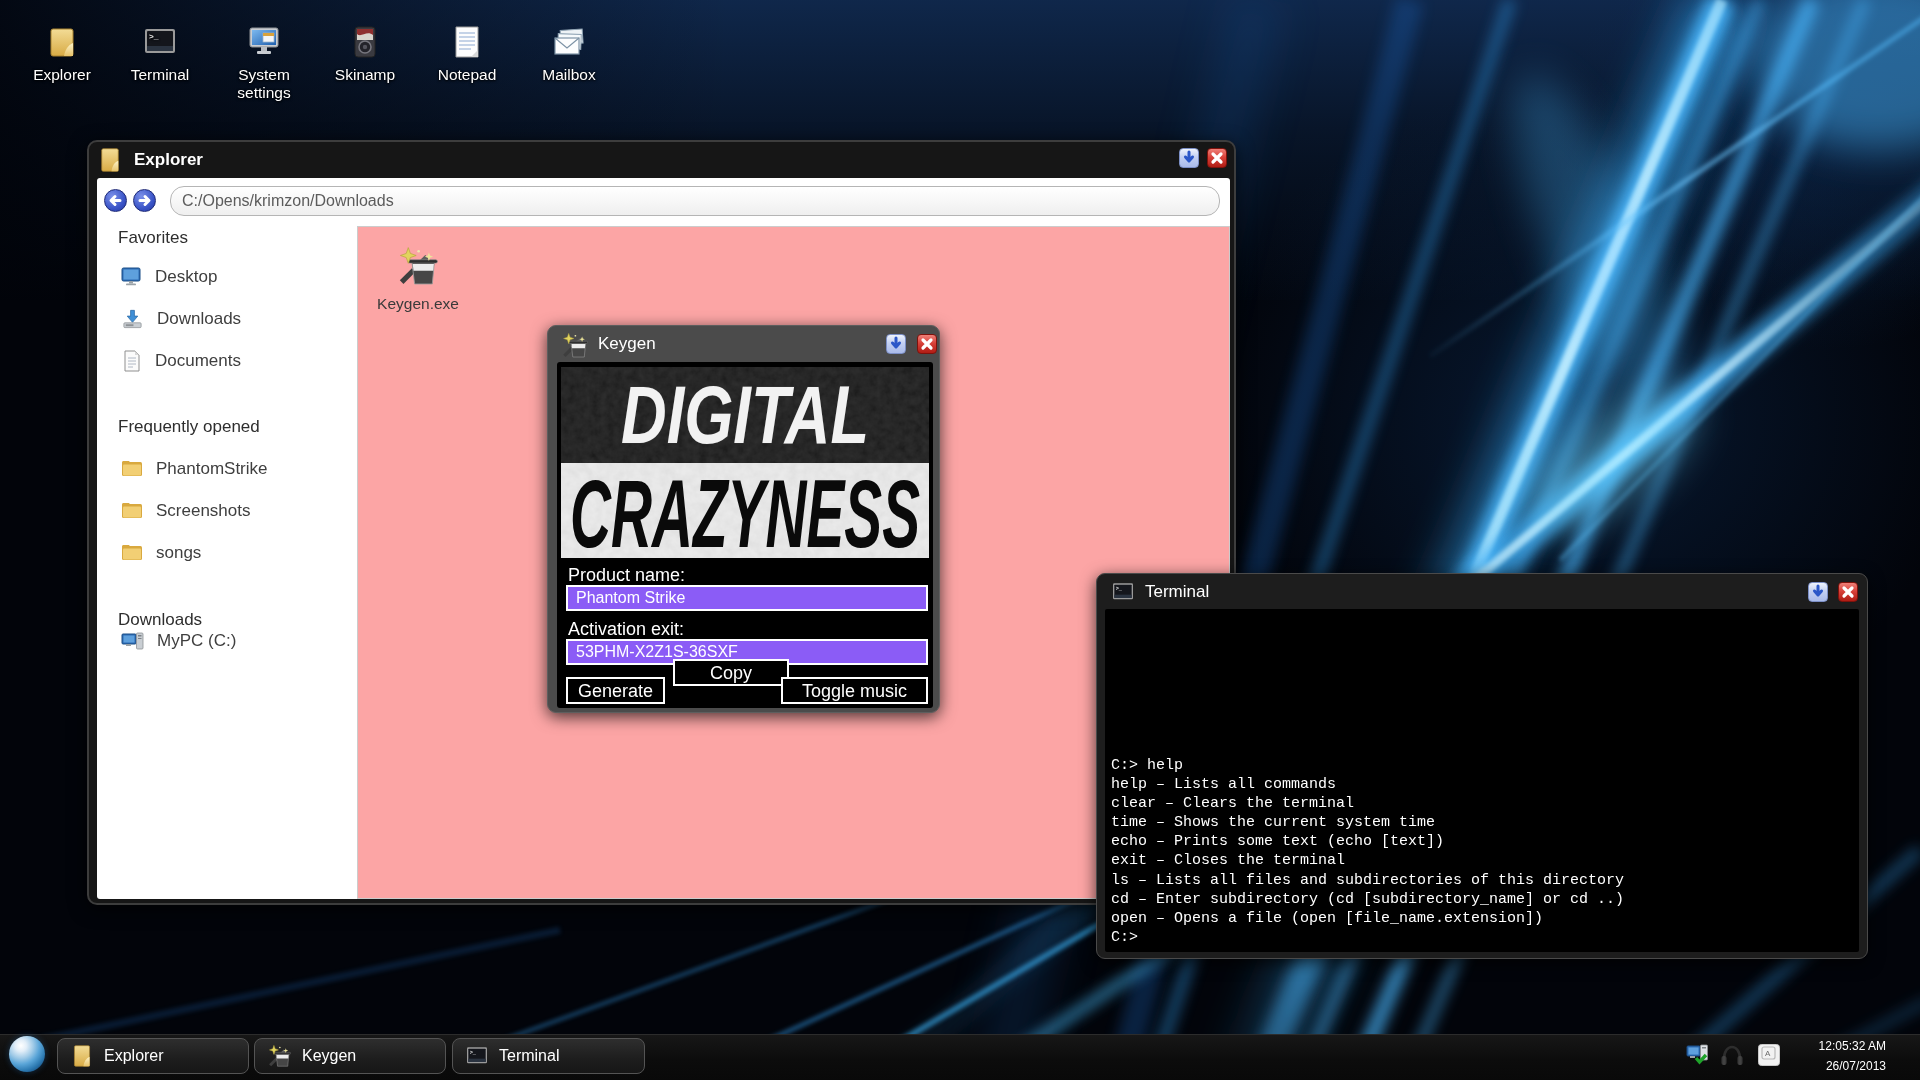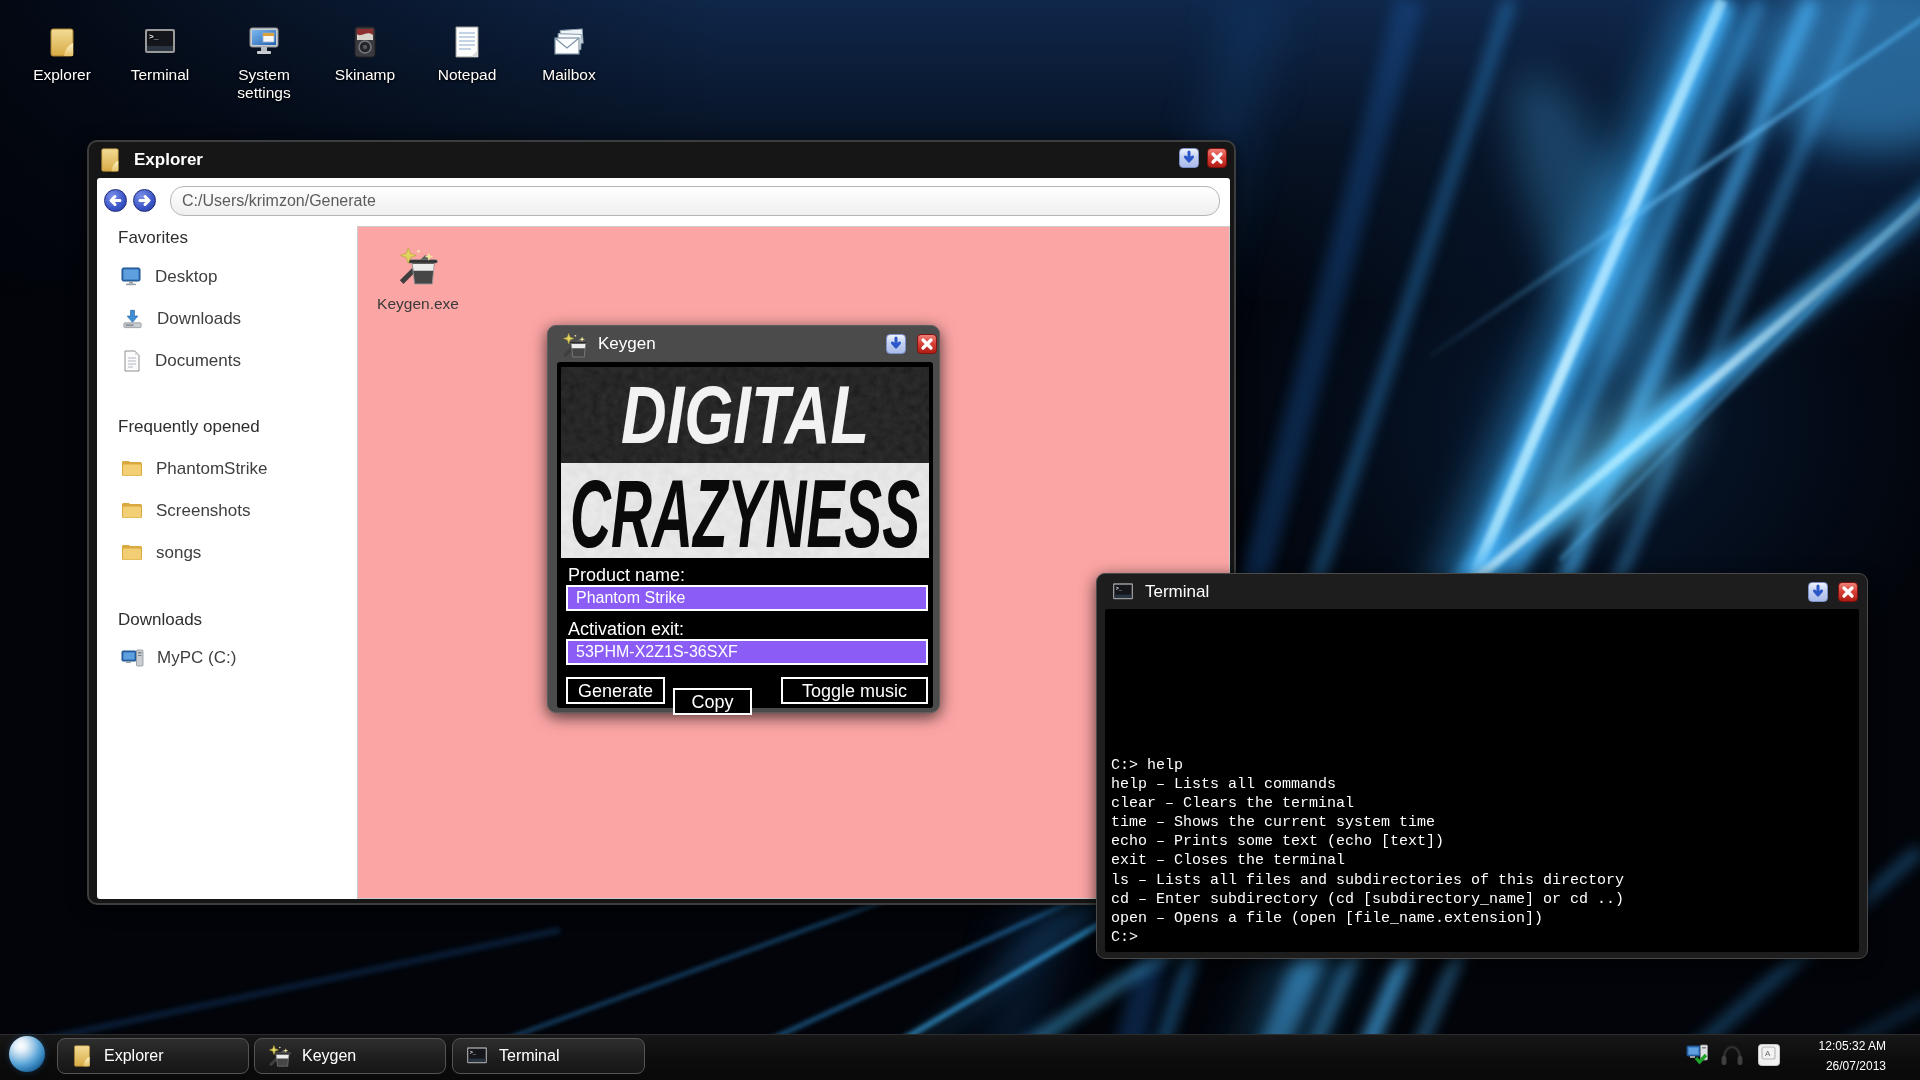--- a/index.html
+++ b/index.html
@@ -274,21 +274,21 @@
   <div style="position:absolute;left:7px;top:11px;width:23px;height:23px;border-radius:50%;background:radial-gradient(circle at 35% 30%,#7b90e8,#3b55c8 60%,#2336a0);border:1px solid #1e2a78">
    <svg width="21" height="21" viewBox="0 0 21 21">
             <path d="M15,10.5 L7,10.5 M10,6.5 L6,10.5 L10,14.5" stroke="#fff" stroke-width="3" fill="none" stroke-linecap="round" stroke-linejoin="round"></path>
           </svg>
   </div>
   <div style="position:absolute;left:36px;top:11px;width:23px;height:23px;border-radius:50%;background:radial-gradient(circle at 35% 30%,#7b90e8,#3b55c8 60%,#2336a0);border:1px solid #1e2a78">
    <svg width="21" height="21" viewBox="0 0 21 21">
             <path d="M6,10.5 L14,10.5 M11,6.5 L15,10.5 L11,14.5" stroke="#fff" stroke-width="3" fill="none" stroke-linecap="round" stroke-linejoin="round"></path>
           </svg>
   </div>
-  <div style="position:absolute;left:73px;top:8px;width:1050px;height:30px;border:1px solid #b5b5b5;border-radius:14px;background:linear-gradient(#ffffff,#efefef);color:#5c5c5c;font-size:16px;line-height:28px;padding-left:11px">C:/Users/krimzon/Generate</div>
+  <div style="position:absolute;left:73px;top:8px;width:1050px;height:30px;border:1px solid #b5b5b5;border-radius:14px;background:linear-gradient(#ffffff,#efefef);color:#5c5c5c;font-size:16px;line-height:28px;padding-left:11px">C:/Opens/krimzon/Downloads</div>
 
   <div class="sidehead" style="left:21px;top:50px">Favorites</div>
   <div class="sideitem" style="left:24px;top:88px"><svg width="21" height="21" viewBox="0 0 21 21">
             <use href="#deskico"></use>
           </svg>Desktop</div>
   <div class="sideitem" style="left:24px;top:130px"><svg width="23" height="21" viewBox="0 0 24 21">
             <use href="#dlico"></use>
           </svg>Downloads</div>
   <div class="sideitem" style="left:24px;top:172px"><svg width="21" height="22" viewBox="0 0 21 22">
             <use href="#docico"></use>
@@ -297,21 +297,21 @@
   <div class="sideitem" style="left:24px;top:280px"><svg width="22" height="21" viewBox="0 0 22 21">
             <use href="#folds"></use>
           </svg>PhantomStrike</div>
   <div class="sideitem" style="left:24px;top:322px"><svg width="22" height="21" viewBox="0 0 22 21">
             <use href="#folds"></use>
           </svg>Screenshots</div>
   <div class="sideitem" style="left:24px;top:364px"><svg width="22" height="21" viewBox="0 0 22 21">
             <use href="#folds"></use>
           </svg>songs</div>
   <div class="sidehead" style="left:21px;top:432px">Downloads</div>
-  <div class="sideitem" style="left:24px;top:470px"><svg width="23" height="20" viewBox="0 0 23 20">
+  <div class="sideitem" style="left:24px;top:453px"><svg width="23" height="20" viewBox="0 0 23 20">
             <use href="#pcico"></use>
           </svg>MyPC (C:)</div>
 
   <div style="position:absolute;left:260px;top:48px;width:873px;height:673px;background:#fca5a5;border:1px solid #cccccc">
    <svg width="40" height="40" viewBox="0 0 33 33" style="position:absolute;left:40px;top:20px">
             <use href="#hatico"></use>
           </svg>
    <div style="position:absolute;left:0px;top:68px;width:120px;text-align:center;color:#3a3a3a;font-size:15.5px">Keygen.exe</div>
   </div>
  </div>
@@ -367,21 +367,21 @@
           </g>
    <g transform="translate(184,180) scale(1,1.6)">
             <text x="0" y="0" text-anchor="middle" font-family="Liberation Sans, sans-serif" font-size="60" font-weight="bold" font-style="italic" fill="#0a0a0a" textLength="350" lengthAdjust="spacingAndGlyphs">CRAZYNESS</text>
           </g>
   </svg>
   <div class="klabel" style="left:11px;top:203px">Product name:</div>
   <div class="kfield" style="left:9px;top:223px;width:362px;height:26px">Phantom Strike</div>
   <div class="klabel" style="left:11px;top:257px">Activation exit:</div>
   <div class="kfield" style="left:9px;top:277px;width:362px;height:26px">53PHM-X2Z1S-36SXF</div>
   <div class="kbtn" style="left:9px;top:315px;width:99px;height:27px;line-height:24px">Generate</div>
-  <div class="kbtn" style="left:116px;top:326px;width:79px;height:27px;line-height:24px">Copy</div>
+  <div class="kbtn" style="left:116px;top:297px;width:116px;height:27px;line-height:24px">Copy</div>
   <div class="kbtn" style="left:224px;top:315px;width:147px;height:27px;line-height:24px">Toggle music</div>
  </div>
 </div>
 
 <div class="win" style="left:1096px;top:573px;width:772px;height:386px;background:#1d1d1d;border:1px solid #4a4a4a;border-radius:9px;box-shadow:0 4px 16px rgba(0,0,0,.7)">
  <div class="tb" style="height:35px">
   <svg width="22" height="20" viewBox="0 0 32 30" style="margin:0 11px 0 15px">
           <rect x="1" y="2" width="30" height="24" rx="2" fill="#9a9a9a"></rect>
           <rect x="3" y="4" width="26" height="20" rx="1" fill="#14161c"></rect>
           <text x="5" y="12" font-family="Liberation Mono,monospace" font-size="8" fill="#e8e8e8" font-weight="bold">&gt;_</text>

